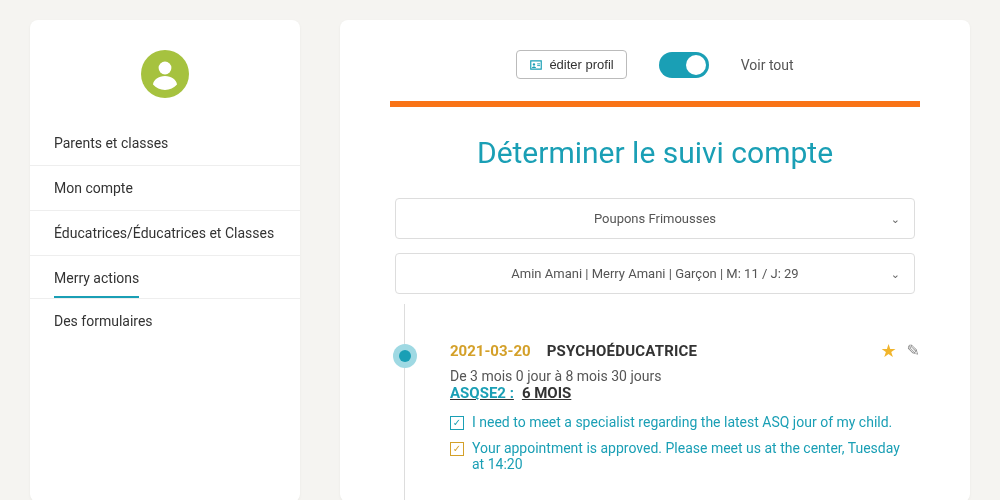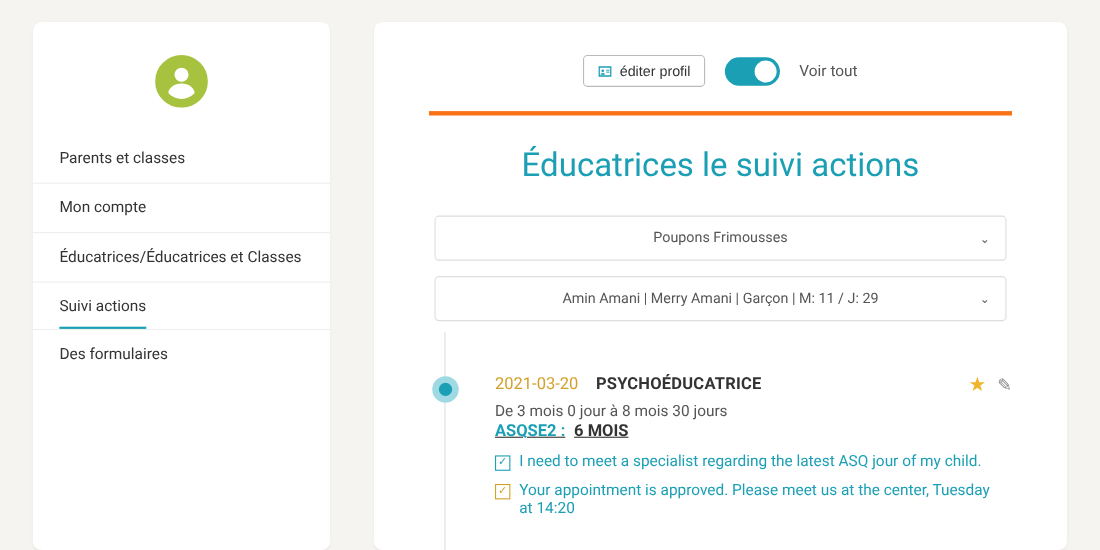--- a/index.html
+++ b/index.html
@@ -7,37 +7,37 @@
 .container { display: flex; gap: 40px; padding: 20px 30px; }
 .sidebar { width: 270px; background: #fff; border-radius: 8px; padding: 30px 0 40px; box-shadow: 0 1px 3px rgba(0,0,0,0.05); }
 .avatar-wrap { text-align: center; margin-bottom: 20px; }
 .avatar-svg { width: 48px; height: 48px; }
 .nav-item { padding: 14px 24px; border-bottom: 1px solid #eee; color: #333; cursor: pointer; font-size: 14px; }
 .nav-item:last-child { border-bottom: none; }
 .nav-item.active { border-bottom: 2px solid #1a9fb5; color: #333; display: inline-block; margin-left: 0; padding-bottom: 10px; }
 .active-wrap { padding: 0 24px; border-bottom: 1px solid #eee; }
 .active-wrap .nav-item { padding: 14px 0 10px; border-bottom: 2px solid #1a9fb5; display: inline-block; }
 .main { flex: 1; background: #fff; border-radius: 8px; padding: 30px 50px 20px; box-shadow: 0 1px 3px rgba(0,0,0,0.05); }
-.toolbar { display: flex; align-items: center; justify-content: center; gap: 18px; padding-bottom: 22px; border-bottom: 4px solid #f97316; }
+.toolbar { display: flex; align-items: center; justify-content: center; gap: 32px; padding-bottom: 22px; border-bottom: 6px solid #f97316; }
 .btn-edit { border: 1px solid #bbb; background: #fff; padding: 6px 12px; border-radius: 4px; display: flex; align-items: center; gap: 6px; cursor: pointer; font-size: 13px; color: #333; }
 .btn-edit svg { width: 14px; height: 14px; fill: #1a9fb5; }
 .toggle { width: 50px; height: 26px; border-radius: 13px; background: #1a9fb5; position: relative; cursor: pointer; }
 .toggle::after { content:""; position:absolute; right:3px; top:3px; width:20px; height:20px; border-radius:50%; background:#fff; }
 .voir { color: #555; font-size: 14px; }
 .title { text-align: center; font-size: 30px; color: #1a9fb5; font-weight: 400; margin: 28px 0 28px; }
 .select-box { border: 1px solid #ddd; border-radius: 4px; padding: 12px 18px; text-align: center; color: #555; font-size: 13px; position: relative; cursor: pointer; max-width: 520px; margin: 0 auto 14px; }
 .select-box .chev { position: absolute; right: 14px; top: 50%; transform: translateY(-50%); font-size: 11px; color: #666; }
 .timeline { display: flex; margin-top: 40px; position: relative; }
 .timeline-line { width: 30px; position: relative; flex-shrink: 0; }
 .timeline-line::before { content:""; position:absolute; left:14px; top:-30px; bottom:-50px; width:1px; background:#ddd; }
 .timeline-dot { position:absolute; left:3px; top:10px; width:24px; height:24px; border-radius:50%; background:#9fd9e3; display:flex; align-items:center; justify-content:center; }
 .timeline-dot::after { content:""; width:12px; height:12px; border-radius:50%; background:#1a9fb5; }
 .timeline-card { flex:1; padding: 8px 20px 0 30px; position:relative; }
 .card-header { display:flex; gap:16px; align-items:baseline; flex-wrap:wrap; margin-bottom:8px; }
-.date { color:#d4a029; font-weight:400; font-size:15px; }
+.date { color:#d4a029; font-weight:700; font-size:15px; }
 .role { color:#333; font-weight:700; font-size:15px; letter-spacing:0.2px; }
 .actions { position:absolute; right:0; top:6px; display:flex; gap:10px; align-items:center; }
 .star { color:#f1b52c; font-size:18px; cursor:pointer; }
 .pencil { color:#888; font-size:16px; cursor:pointer; }
 .range { color:#555; font-size:14px; }
 .asq-line { display:flex; gap:8px; align-items:flex-start; margin-bottom:12px;text-decoration:underline; }
 .asq-label { color:#1a9fb5; font-weight:700; font-size:15px; }
 .asq-val { color:#333; font-weight:700; font-size:15px; }
 .msg { display:flex; gap:8px; align-items:flex-start; margin-bottom:10px; color:#1a9fb5; font-size:14px; }
 .msg-check { width:14px; height:14px; flex-shrink:0; border:1.5px solid #1a9fb5; display:flex; align-items:center; justify-content:center; font-size:10px; color:#1a9fb5; line-height:1; margin-top:2px; }
@@ -53,41 +53,41 @@
       <svg class="avatar-svg" viewBox="0 0 24 24">
         <circle cx="12" cy="12" r="12" fill="#a6c23f"></circle>
         <circle cx="12" cy="9" r="3.2" fill="#fff"></circle>
         <path d="M12 13c-3.2 0-5.8 1.9-6 4.3 1.5 1.7 3.6 2.7 6 2.7s4.5-1 6-2.7c-.2-2.4-2.8-4.3-6-4.3z" fill="#fff"></path>
       </svg>
     </div>
     <div class="nav-item">Parents et classes</div>
     <div class="nav-item">Mon compte</div>
     <div class="nav-item">Éducatrices/Éducatrices et Classes</div>
     <div class="active-wrap">
-      <div class="nav-item active">Suivi actions</div>
+      <div class="nav-item active">Merry actions</div>
     </div>
     <div class="nav-item">Des formulaires</div>
   </aside>
 
   <main class="main">
     <div class="toolbar">
       <button class="btn-edit">
         <svg viewBox="0 0 24 24">
             <path d="M3 5h18v14H3z" fill="none" stroke="#1a9fb5" stroke-width="2"></path>
             <circle cx="8.5" cy="11" r="2" fill="#1a9fb5"></circle>
             <path d="M5 17c0-1.5 1.8-2.5 3.5-2.5S12 15.5 12 17" fill="#1a9fb5"></path>
             <path d="M14 10h5M14 13h5" stroke="#1a9fb5" stroke-width="1.5"></path>
           </svg>
         <span>éditer profil</span>
       </button>
       <div class="toggle"></div>
       <span class="voir">Voir tout</span>
     </div>
 
-    <h1 class="title">Éducatrices le suivi actions</h1>
+    <h1 class="title">Déterminer le suivi compte</h1>
 
     <div class="select-box">
       <span>Poupons Frimousses</span>
       <span class="chev">⌄</span>
     </div>
     <div class="select-box">
       <span>Amin Amani | Merry Amani | Garçon | M: 11 / J: 29</span>
       <span class="chev">⌄</span>
     </div>
 

